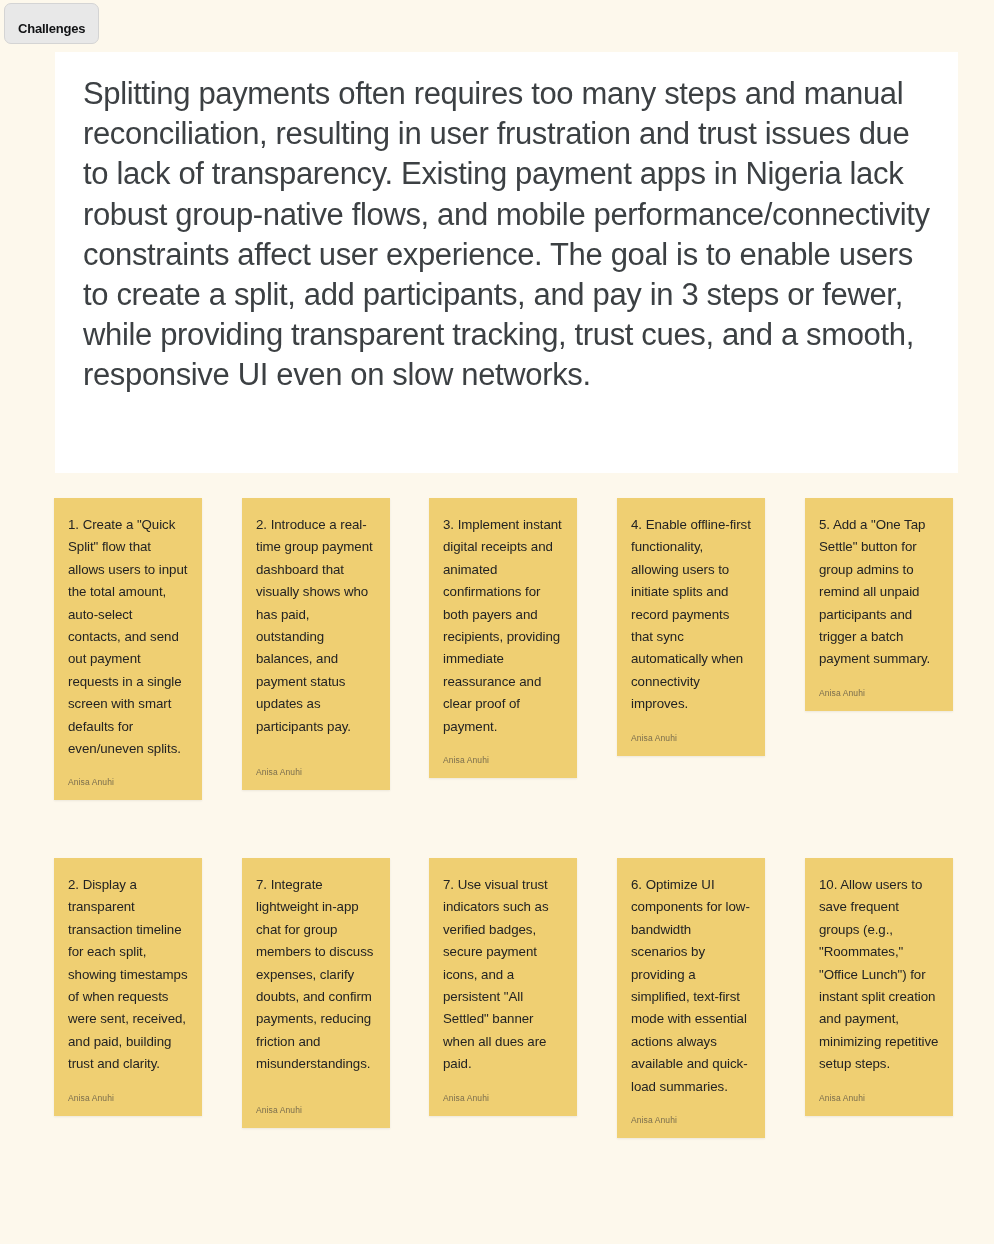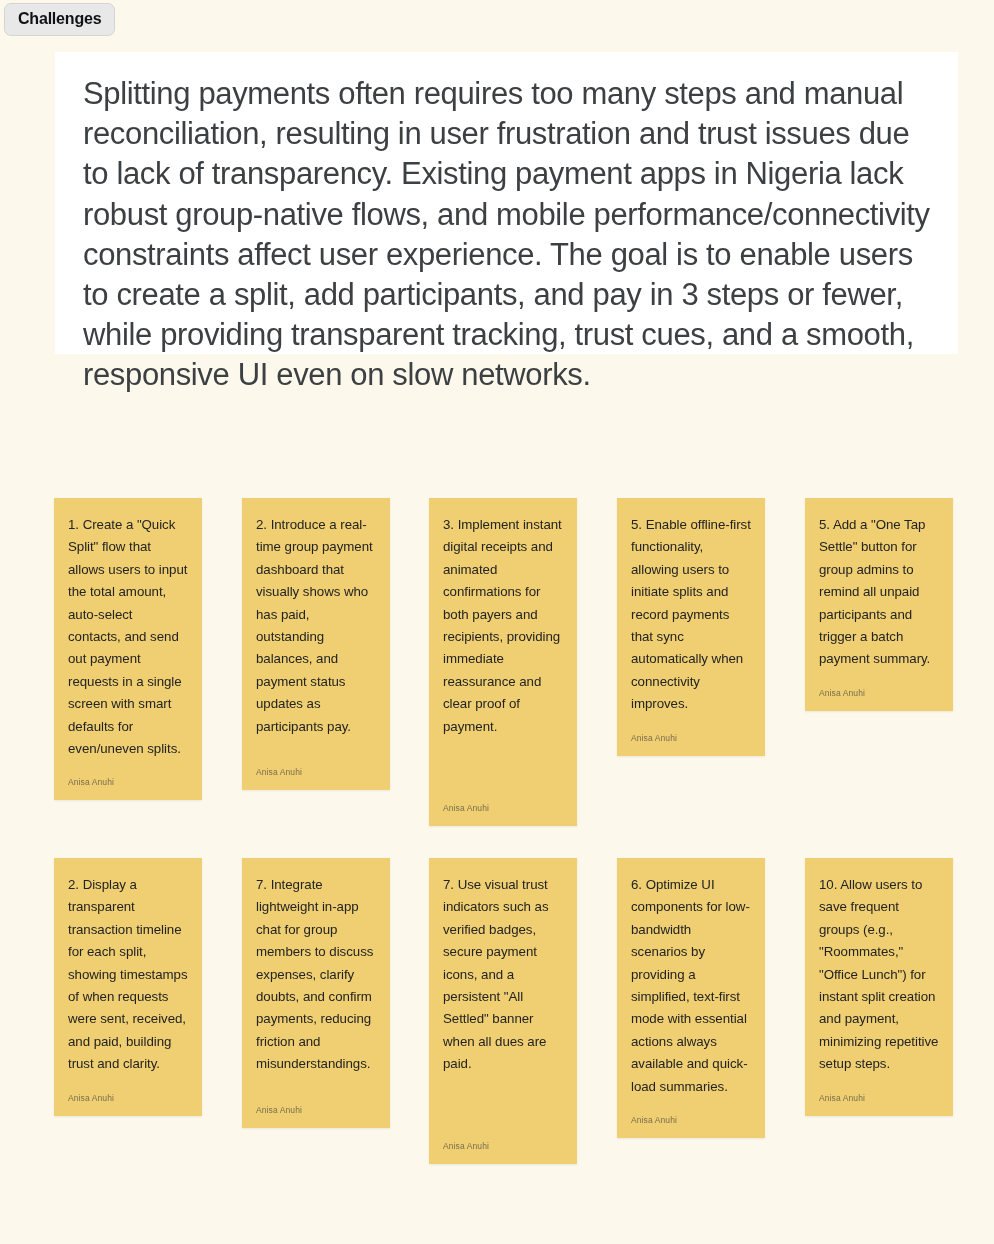--- a/index.html
+++ b/index.html
@@ -20,35 +20,35 @@
   }
 
   
   .section-tab {
     position: absolute;
     left: 4px;
     top: 3px;
     background: #e8e8e8;
     border: 1px solid #d4d4d4;
     border-radius: 7px;
-    padding: 7px 13px 8px 13px;
-    font-size: 16px;
+    padding: 18px 13px 8px 13px;
+    font-size: 13px;
     font-weight: 700;
     color: #111214;
     letter-spacing: -0.2px;
     line-height: 1;
   }
 
   
   .desc-panel {
     position: absolute;
     left: 55px;
     top: 52px;
     width: 903px;
-    height: 302px;
+    height: 421px;
     background: #ffffff;
     padding: 22px 28px 20px 28px;
   }
 
   .desc-text {
     font-size: 31px;
     line-height: 40.2px;
     color: #3c4043;
     letter-spacing: -0.35px;
     font-weight: 400;
@@ -84,21 +84,21 @@
     font-weight: 400;
   }
 
   
   .r1 { top: 498px; }
   
   .r2 { top: 858px; }
 
   .c1 { left: 54px; }
   .c2 { left: 242px; gap: 12px; }
-  .c3 { left: 429px; gap: 48px; }
+  .c3 { left: 429px; }
   .c4 { left: 617px; }
   .c5 { left: 805px; }
 </style>
 </head>
 <body>
 
 <div id="board">
 
   <div class="section-tab">Challenges</div>
 
@@ -115,21 +115,21 @@
     <div class="note-text">2. Introduce a real-time group payment dashboard that visually shows who has paid, outstanding balances, and payment status updates as participants pay.</div>
     <div class="note-author">Anisa Anuhi</div>
   </div>
 
   <div class="note r1 c3">
     <div class="note-text">3. Implement instant digital receipts and animated confirmations for both payers and recipients, providing immediate reassurance and clear proof of payment.</div>
     <div class="note-author">Anisa Anuhi</div>
   </div>
 
   <div class="note r1 c4">
-    <div class="note-text">5. Enable offline-first functionality, allowing users to initiate splits and record payments that sync automatically when connectivity improves.</div>
+    <div class="note-text">4. Enable offline-first functionality, allowing users to initiate splits and record payments that sync automatically when connectivity improves.</div>
     <div class="note-author">Anisa Anuhi</div>
   </div>
 
   <div class="note r1 c5">
     <div class="note-text">5. Add a "One Tap Settle" button for group admins to remind all unpaid participants and trigger a batch payment summary.</div>
     <div class="note-author">Anisa Anuhi</div>
   </div>
 
   <div class="note r2 c1">
     <div class="note-text">2. Display a transparent transaction timeline for each split, showing timestamps of when requests were sent, received, and paid, building trust and clarity.</div>

